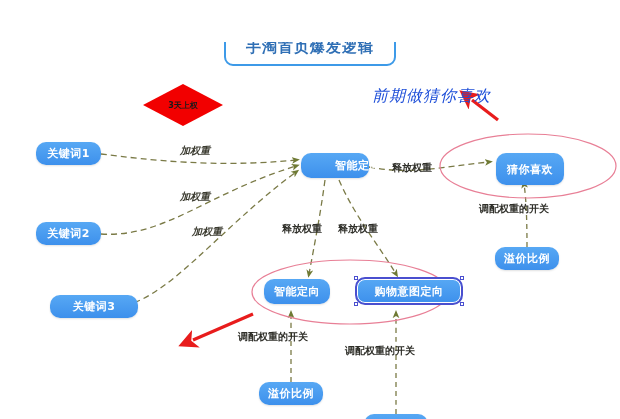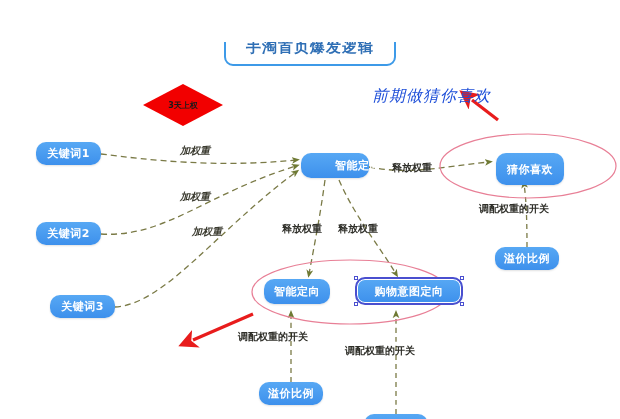--- a/index.html
+++ b/index.html
@@ -202,21 +202,21 @@
   </div>
 
   <div class="node" style="left:36px; top:100px; width:65px; height:23px;">
     <span>关键词1</span>
   </div>
 
   <div class="node" style="left:36px; top:180px; width:65px; height:23px;">
     <span>关键词2</span>
   </div>
 
-  <div class="node" style="left:50px; top:253px; width:65px; height:23px;">
+  <div class="node" style="left:50px; top:253px; width:88px; height:23px;">
     <span>关键词3</span>
   </div>
 
   <div class="node" style="left:301px; top:111px; width:68px; height:25px;padding-left:46px;">
     <span>智能定向</span>
   </div>
 
   <div class="node" style="left:496px; top:111px; width:68px; height:32px;">
     <span>猜你喜欢</span>
   </div>

